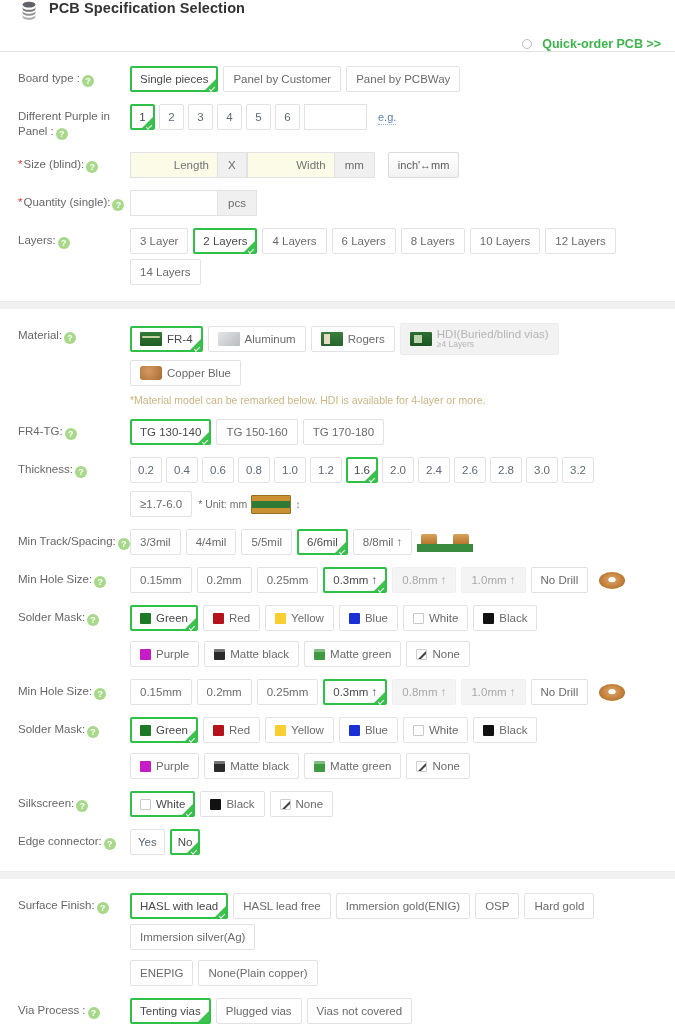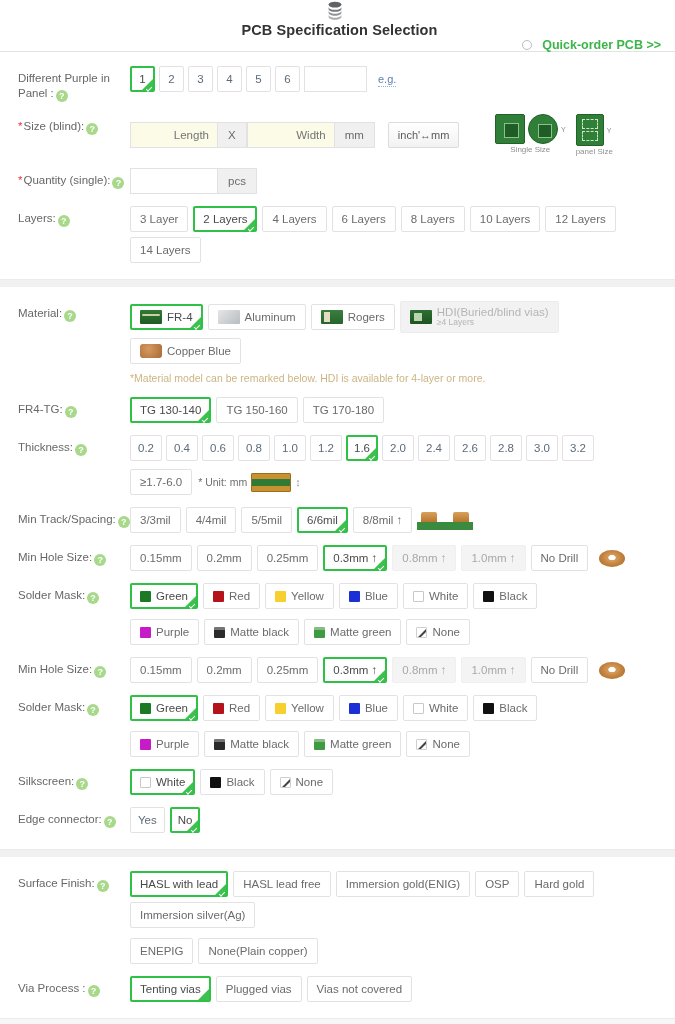--- a/index.html
+++ b/index.html
@@ -12,31 +12,30 @@
     width: 675px; min-height: 1024px;
     background: #f7f7f8;
     position: relative;
     margin: 0 auto;
   }
 
   
   .header {
     background: #ffffff;
     height: 52px;
-    display: flex; align-items: center;
+    display: flex; align-items: flex-start;
     padding: 0 14px 0 18px;
     border-bottom: 1px solid #e3e3e5;
-    flex-direction: column;
   }
   .hdr-logo { width: 22px; height: 22px; margin-right: 9px; flex: 0 0 auto; }
   .hdr-title {
     font-size: 14.5px; font-weight: bold; color: #333;
     letter-spacing: .1px;
   }
-  .hdr-right { margin-left: auto; display: flex; align-items: center; gap: 10px; }
+  .hdr-right { margin-left: auto; display: flex; align-items: center; gap: 10px; margin-top: 37px; }
   .radio-o {
     width: 10px; height: 10px; border-radius: 50%;
     border: 1px solid #bdbdbd; background: #fff; display: inline-block;
   }
   .quick-link {
     color: #3cb54a; font-weight: bold; font-size: 12.5px;
     text-decoration: none; white-space: nowrap;
   }
 
   
@@ -227,20 +226,37 @@
     <div class="hdr-title">PCB Specification Selection</div>
     <div class="hdr-right">
       <span class="radio-o"></span>
       <a class="quick-link" href="#">Quick-order PCB &gt;&gt;</a>
     </div>
   </div>
 
   <div class="panel">
     <div class="panel-inner">
 
+      <div class="row">
+        <div class="row-label">
+          <span>Board type :</span><span class="qmark">?</span>
+        </div>
+        <div class="row-body">
+          <div class="opt sel">
+              <span>Single pieces</span>
+              <i class="tick"></i>
+            </div>
+          <div class="opt">
+              <span>Panel by Customer</span>
+            </div>
+          <div class="opt">
+              <span>Panel by PCBWay</span>
+            </div>
+        </div>
+      </div>
 
       <div class="row">
         <div class="row-label">
           <span>Different Purple in Panel :</span><span class="qmark">?</span>
         </div>
         <div class="row-body tight">
           <div class="opt num sel">
               <span>1</span>
               <i class="tick"></i>
             </div>
@@ -270,40 +286,20 @@
         </div>
         <div class="row-body">
           <div class="inputgrp">
             <input class="txt" type="text" placeholder="Length" style="">
             <div class="addon mid">X</div>
             <input class="txt" type="text" placeholder="Width" style="">
             <div class="addon">mm</div>
           </div>
           <div class="btn-unit">inch'↔mm</div>
 
-          <div class="size-figs">
-            <div class="fig">
-              <div class="figrow">
-                <div class="pcb-sq"></div>
-                <div class="pcb-ci"></div>
-                <span class="dimv">Y</span>
-              </div>
-              <div class="fig-cap">Single Size</div>
-            </div>
-            <div class="fig">
-              <div class="figrow">
-                <div class="pcb-pan">
-                    <i></i>
-                    <i></i>
-                  </div>
-                <span class="dimv">Y</span>
-              </div>
-              <div class="fig-cap">panel Size</div>
-            </div>
-          </div>
         </div>
       </div>
 
       <div class="row">
         <div class="row-label">
           <span class="req">*</span><span>Quantity (single):</span><span class="qmark">?</span>
         </div>
         <div class="row-body">
           <div class="inputgrp">
             <input class="txt white" type="text" value="" style="">

